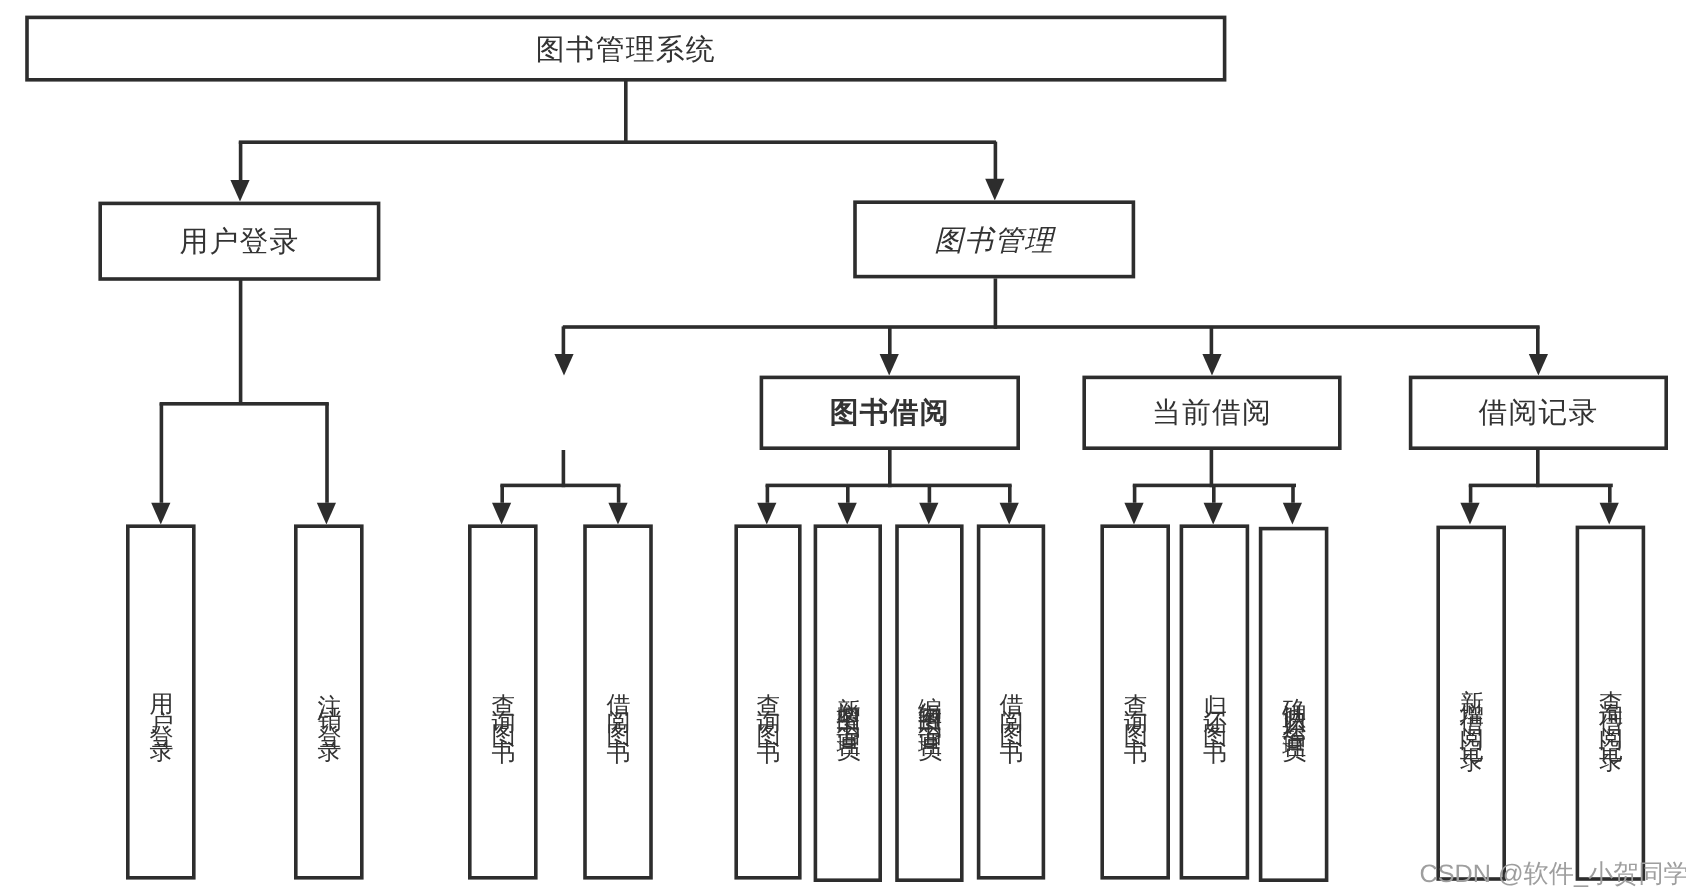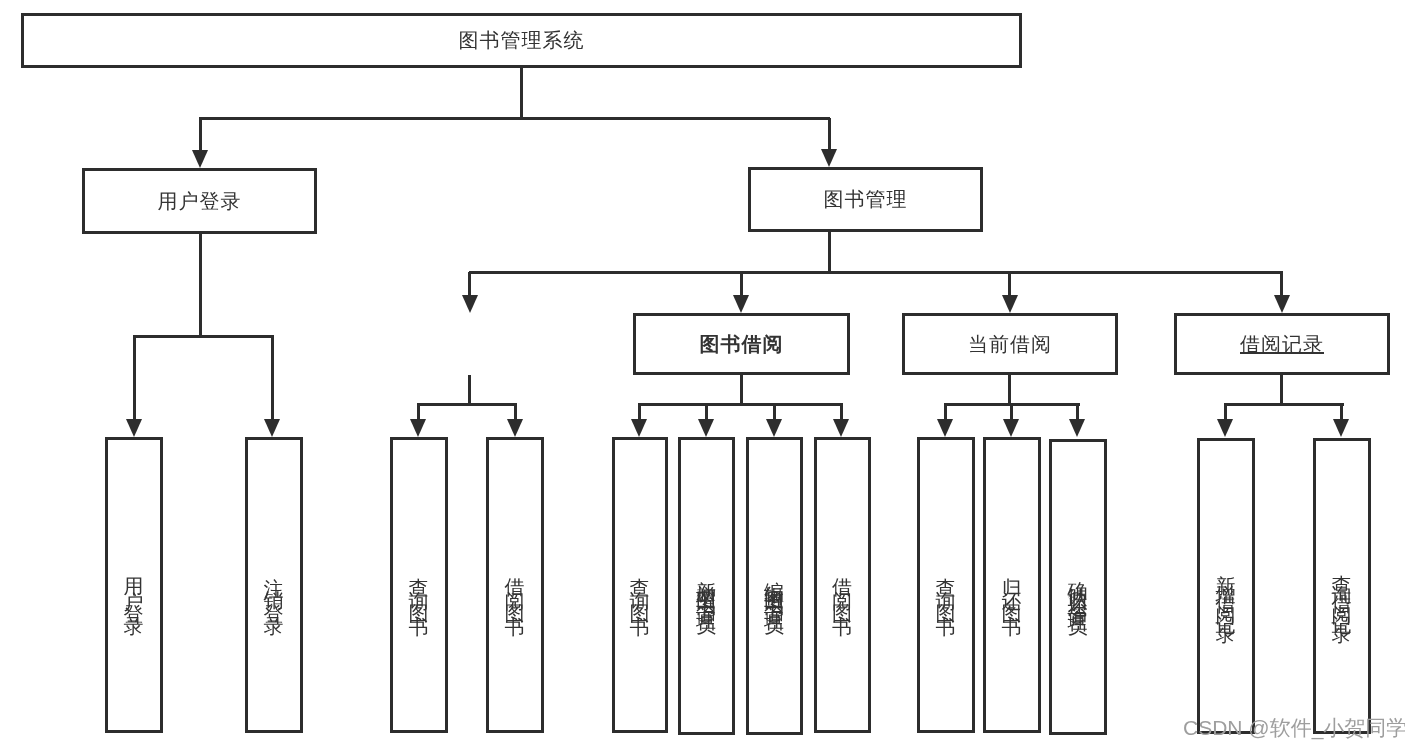--- a/index.html
+++ b/index.html
@@ -23,21 +23,21 @@
   }
   .node {
     position: absolute;
     box-sizing: border-box;
     background: var(--box-fill);
     border: 3px solid var(--line);
     display: flex;
     align-items: center;
     justify-content: center;
     color: var(--text);
-    font-size: 20px;
+    font-size: 24px;
     letter-spacing: 1px;
     white-space: nowrap;
   }
   .vnode {
     writing-mode: vertical-rl;
     text-orientation: mixed;
     font-size: 20px;
     line-height: 1;
     letter-spacing: 13px;
     white-space: normal;
@@ -78,21 +78,21 @@
 
   <div class="vl" style="left:199px; top:118px; height:34px;"></div>
   <div class="ah" style="left:192px; top:150px;"></div>
 
   <div class="vl" style="left:828px; top:118px; height:33px;"></div>
   <div class="ah" style="left:821px; top:149px;"></div>
 
   <div class="node" style="left:82px; top:168px; width:235px; height:66px;">
     <span>用户登录</span>
   </div>
-  <div class="node" style="left:748px; top:167px; width:235px; height:65px;">
+  <div class="node" style="left:711px; top:167px; width:235px; height:65px;font-style:italic;">
     <span>图书管理</span>
   </div>
 
   <div class="vl" style="left:199px; top:233px; height:104px;"></div>
   <div class="hl" style="left:133px; top:335px; width:141px;"></div>
   <div class="vl" style="left:133px; top:336px; height:83px;"></div>
   <div class="ah" style="left:126px; top:419px;"></div>
   <div class="vl" style="left:271px; top:336px; height:83px;"></div>
   <div class="ah" style="left:264px; top:419px;"></div>
 
@@ -106,21 +106,21 @@
   <div class="ah" style="left:1002px; top:295px;"></div>
   <div class="vl" style="left:1280px; top:272px; height:23px;"></div>
   <div class="ah" style="left:1274px; top:295px;"></div>
 
   <div class="node" style="left:633px; top:313px; width:217px; height:62px;font-weight:bold;">
     <span>图书借阅</span>
   </div>
   <div class="node" style="left:902px; top:313px; width:216px; height:62px;text-align:center;">
     <span>当前借阅</span>
   </div>
-  <div class="node" style="left:1174px; top:313px; width:216px; height:62px;text-decoration:underline;">
+  <div class="node" style="left:1174px; top:313px; width:216px; height:62px;">
     <span>借阅记录</span>
   </div>
 
   <div class="vl" style="left:468px; top:375px; height:31px;"></div>
   <div class="hl" style="left:417px; top:403px; width:100px;"></div>
   <div class="vl" style="left:417px; top:404px; height:15px;"></div>
   <div class="ah" style="left:410px; top:419px;"></div>
   <div class="vl" style="left:514px; top:404px; height:15px;"></div>
   <div class="ah" style="left:507px; top:419px;"></div>
 

